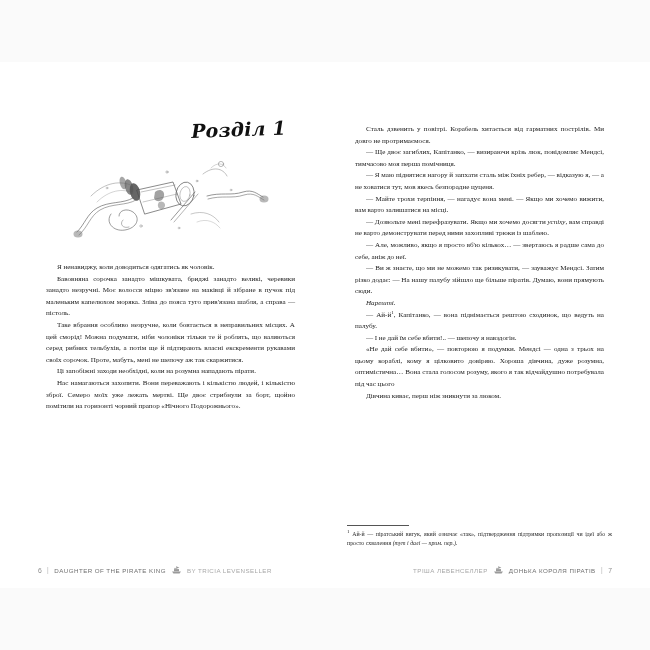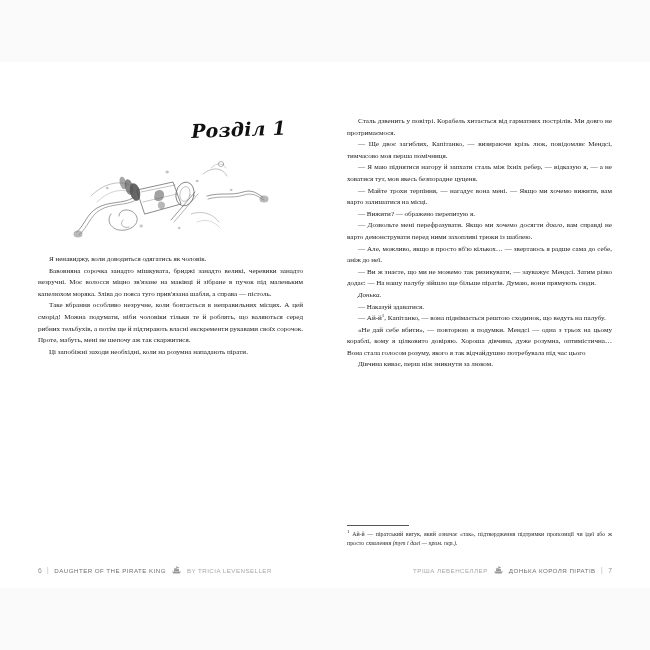--- a/index.html
+++ b/index.html
@@ -74,21 +74,21 @@
     height: 96px;
     display: flex;
     align-items: center;
     justify-content: center;
     opacity: 0.86;
   }
   .ornament svg { display: block; }
 
   
   .body-text {
-    margin: 0;
+    margin: 8px;
     font-family: "Liberation Serif", serif;
     font-size: 7.1px;
     line-height: 11.6px;
     color: #1b1b1b;
     text-align: justify;
     -webkit-hyphens: auto;
     hyphens: auto;
     word-spacing: -0.1px;
   }
   .body-text p {
@@ -218,20 +218,21 @@
           <circle cx="160" cy="38" r="0.9" opacity="0.4"></circle>
           <circle cx="36" cy="36" r="0.9" opacity="0.4"></circle>
         </svg>
       </div>
 
       <div class="body-text">
         <p>Я ненавиджу, коли доводиться одягатись як чоловік.</p>
         <p>Бавовняна сорочка занадто мішкувата, бриджі занадто великі, черевики занадто незручні. Моє волосся міцно зв'язане на маківці й зібране в пучок під маленьким капелюхом моряка. Зліва до пояса туго прив'язана шабля, а справа — пістоль.</p>
         <p>Таке вбрання особливо незручне, коли бовтається в неправильних місцях. А цей сморід! Можна подумати, ніби чоловіки тільки те й роблять, що валяються серед рибних тельбухів, а потім ще й підтирають власні екскременти рукавами своїх сорочок. Проте, мабуть, мені не шепочу аж так скаржитися.</p>
         <p>Ці запобіжні заходи необхідні, коли на розумна нападають пірати.</p>
+        <p>Нас намагаються захопити. Вони переважають і кількістю людей, і кількістю зброї. Семеро моїх уже лежать мертві. Ще двоє стрибнули за борт, щойно помітили на горизонті чорний прапор «Нічного Подорожнього».</p>
       </div>
 
       <div class="footer left-footer">
         <span class="pagenum">6</span>
         <span class="sep">|</span>
         <span class="book-title">Daughter of the Pirate King</span>
         <span class="ship-icon">
           <svg width="11" height="8" viewBox="0 0 11 8" fill="#9a9a9a">
             <path d="M1 5.6 L10 5.6 L8.6 7.6 L2.4 7.6 Z"></path>
             <rect x="3" y="3.1" width="5" height="2.2"></rect>
@@ -245,27 +246,26 @@
 
     </div>
 
     <div class="page right">
 
       <div class="body-text">
         <p>Сталь дзвенить у повітрі. Корабель хитається від гарматних пострілів. Ми довго не протримаємося.</p>
         <p>— Ще двоє загиблих, Капітанко, — визираючи крізь люк, повідомляє Мендсі, тимчасово моя перша помічниця.</p>
         <p>— Я маю піднятися нагору й запхати сталь між їхніх ребер, — відказую я, — а не ховатися тут, мов якесь безпорадне цуценя.</p>
         <p>— Майте трохи терпіння, — нагадує вона мені. — Якщо ми хочемо вижити, вам варто залишатися на місці.</p>
-        <p>— Вижити? — ображено перепитую я.</p>
-        <p>— Дозвольте мені перефразувати. Якщо ми хочемо досягти <em>довго</em>, вам справді не варто демонструвати перед ними захопливі трюки із шаблею.</p>
+        <p>— Дозвольте мені перефразувати. Якщо ми хочемо досягти <em>успіху</em>, вам справді не варто демонструвати перед ними захопливі трюки із шаблею.</p>
         <p>— Але, можливо, якщо я просто вб'ю кількох… — звертаюсь я радше сама до себе, аніж до неї.</p>
         <p>— Ви ж знаєте, що ми не можемо так ризикувати, — зауважує Мендсі. Затим різко додає: — На нашу палубу зійшло ще більше піратів. Думаю, вони прямують сюди.</p>
-        <p><em>Донька.</em></p>
-        <p>— Наказуй здаватися.</p>
+        <p><em>Нарешті.</em></p>
         <p>— Ай-й<sup>1</sup>, Капітанко, — вона піднімається рештою сходинок, що ведуть на палубу.</p>
+        <p>— І не дай їм себе вбити!.. — шепочу я навздогін.</p>
         <p>«Не дай себе вбити», — повторюю я подумки. Мендсі — одна з трьох на цьому кораблі, кому я цілковито довіряю. Хороша дівчина, дуже розумна, оптимістична… Вона стала голосом розуму, якого я так відчайдушно потребувала під час цього</p>
         <p>Дівчина киває, перш ніж зникнути за люком.</p>
       </div>
 
       <div class="footnote">
         <div class="rule"></div>
         <p><sup>1</sup> <span>Ай-й — піратський вигук, який означає «так», підтвердження підтримки пропозиції чи ідеї або ж просто схвалення </span><em>(тут і далі — прим. пер.).</em></p>
       </div>
 
       <div class="footer right-footer">

